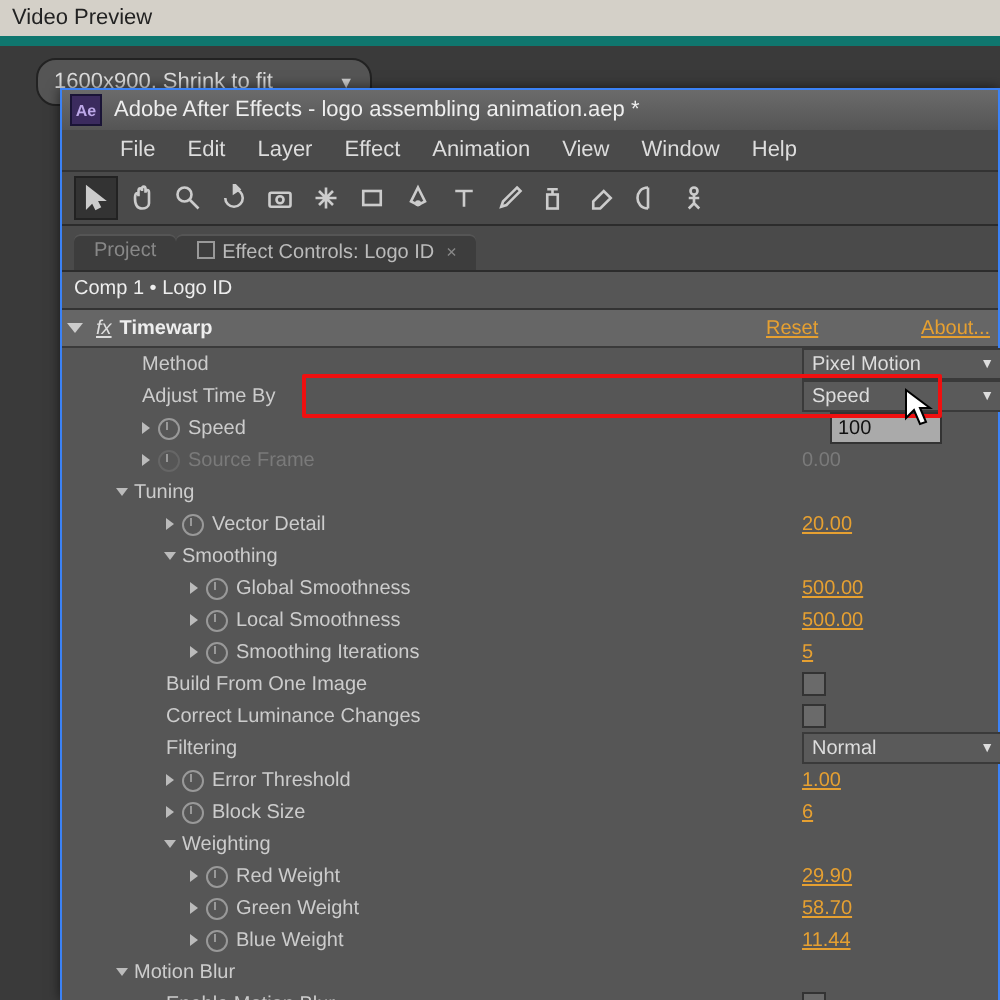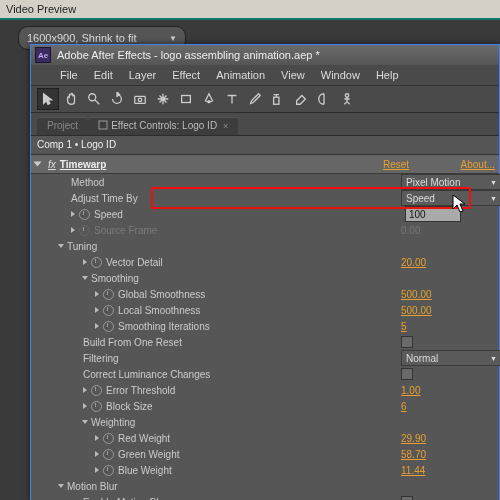--- a/index.html
+++ b/index.html
@@ -1,53 +1,53 @@
 <!DOCTYPE html>
 <html><head>
 <meta charset="utf-8">
 <style>
 html,body{margin:0;padding:0;width:500px;height:500px;overflow:hidden;font-family:Tahoma,Verdana,sans-serif;font-size:11px;background:#3a3a3a;color:#ccc}
-.video-preview-header{height:18px;background:#d4d0c8;border-bottom:2px solid #0f766e;color:#222;font-size:11px;line-height:18px;padding-left:6px}
+.video-preview-header{height:18px;background:#d4d0c8;border-bottom:5px solid #0f766e;color:#222;font-size:11px;line-height:18px;padding-left:6px}
 .vp-dropdown{margin:6px 0 0 18px;width:150px;height:20px;background:#555;border:1px solid #222;border-radius:10px;display:flex;align-items:center;padding:1px 8px;color:#ddd;font-size:11px;position:relative}
 .vp-dropdown .chev{position:absolute;right:8px;font-size:8px;color:#ccc}
 .app-window{position:absolute;left:30px;top:44px;right:0;bottom:0;background:#a21caf;border:1px solid #3b82f6;box-shadow:0 0 6px rgba(0,0,0,.6)}
 .titlebar{height:20px;background:linear-gradient(#6b6b6b,#555);display:flex;align-items:center;color:#eee;font-size:11px;padding-left:4px}
 .app-icon{width:14px;height:14px;background:#3b2b5e;border:1px solid #1a1436;margin-right:6px;display:flex;align-items:center;justify-content:center;font-size:8px;font-weight:bold;color:#bda8e8}
 .menubar{height:20px;background:#4a4a4a;border-bottom:1px solid #333;display:flex;align-items:center;padding-left:22px;gap:2px}
 .menubar span{padding:0 7px;color:#ddd;font-size:11px;line-height:20px}
 .toolbar{height:26px;background:#4a4a4a;border-bottom:1px solid #2c2c2c;display:flex;align-items:center;padding-left:6px;gap:1px}
 .tool{width:20px;height:20px;display:flex;align-items:center;justify-content:center;color:#ccc;font-size:12px;border:1px solid transparent}
 .tool.active{background:#333;border:1px solid #222}
 .tool svg{width:14px;height:14px;stroke:#ccc;fill:none;stroke-width:1.5}
 .tabs-row{height:22px;background:#4a4a4a;border-bottom:1px solid #2c2c2c;display:flex;align-items:flex-end;padding-left:6px;gap:0}
 .tab{height:18px;padding:0 10px;background:#3d3d3d;border-top-left-radius:3px;border-top-right-radius:3px;color:#bbb;font-size:10px;line-height:18px;box-shadow:inset 0 1px 0 #555}
 .tab.dim{color:#888}
 .tab .x{margin-left:6px;color:#888;font-size:9px}
 .comp-bar{height:18px;background:#565656;border-bottom:1px solid #333;color:#eee;font-size:10px;line-height:18px;padding-left:6px}
 .fx-panel{position:relative;background:#565656;height:400px}
 .fx-header{height:18px;background:#666;border-bottom:1px solid #3a3a3a;display:flex;align-items:center;font-size:10px;padding-left:4px}
-.fx-header .tw{font-weight:bold;color:#eee;text-decoration:underline}
+.fx-header .tw{font-weight:bold;color:#eee;}
 .fx-header .fx-tag{font-style:italic;margin:0 4px;color:#ddd}
 .fx-header .twist{display:inline-block;width:0;height:0;border-top:4px solid transparent;border-bottom:4px solid transparent;border-left:5px solid #ccc;transform:rotate(90deg);margin-right:4px}
 .fx-header .reset{position:absolute;left:352px;color:#e6a031;text-decoration:underline}
 .fx-header .about{position:absolute;right:4px;color:#e6a031;text-decoration:underline}
 .row{height:16px;display:flex;align-items:center;font-size:10px;position:relative}
 .row .label{color:#ccc}
 .row .twist{display:inline-block;width:0;height:0;border-top:3px solid transparent;border-bottom:3px solid transparent;border-left:4px solid #bbb;margin-right:4px}
 .row .twist.open{transform:rotate(90deg)}
 .row .clock{display:inline-block;width:9px;height:9px;border:1px solid #999;border-radius:50%;margin-right:4px;position:relative}
 .row .clock:after{content:"";position:absolute;left:3px;top:1px;width:1px;height:4px;background:#999}
 .value-col{position:absolute;left:370px}
 .link{color:#e6a031;text-decoration:underline}
 .dimrow .label,.dimrow .value-col{color:#7a7a7a}
 .dd{display:flex;align-items:center;width:90px;height:14px;background:#5a5a5a;border:1px solid #3a3a3a;color:#ddd;padding:0 4px;font-size:10px;position:relative}
 .dd .chev{position:absolute;right:3px;font-size:7px}
 .cb{width:10px;height:10px;border:1px solid #333;background:#6a6a6a}
 .red-box{position:absolute;left:120px;top:32px;width:316px;height:18px;border:2px solid #f01010;pointer-events:none;border-radius:1px}
-.speed-input{position:absolute;left:374px;width:48px;height:14px;background:#aaa;border:1px solid #333;color:#111;font-size:10px;padding:0 3px;display:flex;align-items:center}
+.speed-input{position:absolute;left:384px;width:48px;height:14px;background:#aaa;border:1px solid #333;color:#111;font-size:10px;padding:0 3px;display:flex;align-items:center}
 .pad{display:inline-block}
 .p1{width:28px}.p2{width:40px}.p3{width:52px}.p4{width:64px}
 .cursor{position:absolute;left:452px;top:194px;pointer-events:none}
 .cursor svg{width:16px;height:20px}
 </style>
 </head>
 <body>
 
 <div class="video-preview-header">Video Preview</div>
 <div class="vp-dropdown">
@@ -241,44 +241,44 @@
       </div>
     <div class="row">
         <span class="pad p4"></span>
         <span class="twist"></span>
         <span class="clock"></span>
         <span class="label">Smoothing Iterations</span>
         <div class="value-col"><span class="link">5</span></div>
       </div>
     <div class="row">
         <span class="pad p3"></span>
-        <span class="label">Build From One Reset</span>
+        <span class="label">Build From One Image</span>
+        <div class="value-col">
+          <div class="cb"></div>
+        </div>
+      </div>
+    <div class="row">
+        <span class="pad p3"></span>
+        <span class="label">Correct Luminance Changes</span>
         <div class="value-col">
           <div class="cb"></div>
         </div>
       </div>
     <div class="row">
         <span class="pad p3"></span>
         <span class="label">Filtering</span>
         <div class="value-col">
           <div class="dd">
             <span>Normal</span>
             <span class="chev">▼</span>
           </div>
         </div>
       </div>
     <div class="row">
         <span class="pad p3"></span>
-        <span class="label">Correct Luminance Changes</span>
-        <div class="value-col">
-          <div class="cb"></div>
-        </div>
-      </div>
-    <div class="row">
-        <span class="pad p3"></span>
         <span class="twist"></span>
         <span class="clock"></span>
         <span class="label">Error Threshold</span>
         <div class="value-col"><span class="link">1.00</span></div>
       </div>
     <div class="row">
         <span class="pad p3"></span>
         <span class="twist"></span>
         <span class="clock"></span>
         <span class="label">Block Size</span>

